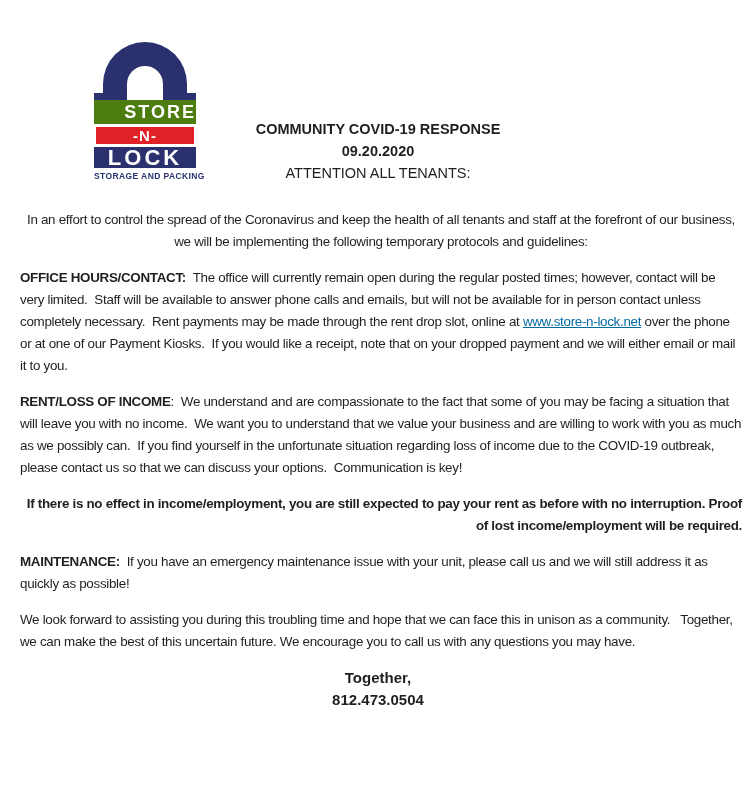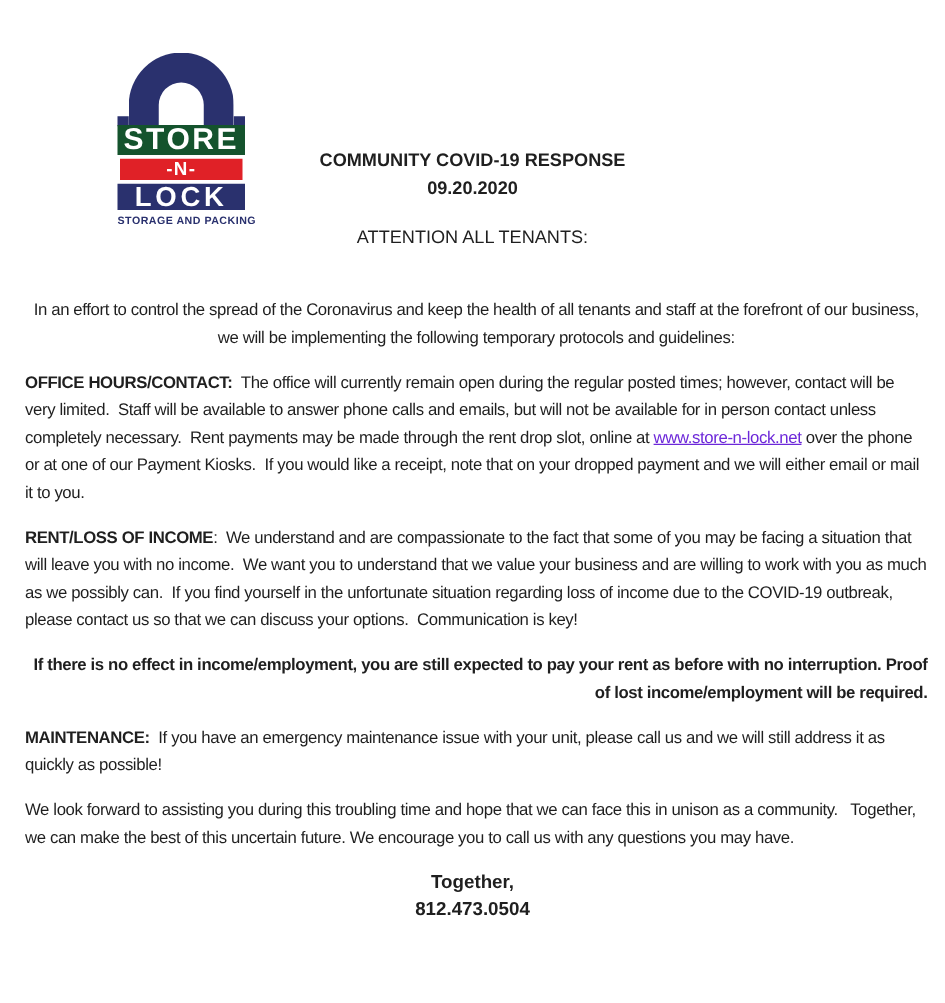--- a/index.html
+++ b/index.html
@@ -48,21 +48,21 @@
   .bar {
     position: absolute;
     left: 0;
     width: 102px;
     display: flex;
     align-items: center;
     justify-content: center;
     color: #ffffff;
     font-weight: bold;
   }
-  .bar-store { top: 58px; height: 24px; background: #14532d; font-size: 24px; letter-spacing: 2px; }
+  .bar-store { top: 58px; height: 24px; background: #4d7c0f; font-size: 18px; letter-spacing: 2px; justify-content: flex-end; }
   .bar-n     { top: 85px; height: 17px; background: #e02127; font-size: 15px; letter-spacing: 1px; left: 2px; width: 98px; }
   .bar-lock  { top: 105px; height: 21px; background: #2a316e; font-size: 22px; letter-spacing: 3px; }
   .tagline {
     position: absolute;
     top: 129px;
     left: 0;
     width: 102px;
     text-align: center;
     color: #2a316e;
     font-size: 8.5px;
@@ -75,41 +75,41 @@
   .header {
     padding-top: 118px;
     text-align: center;
     line-height: 22px;
   }
   .doc-title, .doc-date {
     font-size: 14.5px;
     font-weight: bold;
   }
   .salutation {
-    margin-top: 17px;
+    margin-top: 0;
     font-size: 14.5px;
     text-align: center;
     line-height: 22px;
   }
 
   
   .letter-body {
-    margin-top: 36px;
+    margin-top: 25px;
     padding: 0 14px 0 20px;
     font-size: 13.4px;
     letter-spacing: -0.3px;
     line-height: 22px;
   }
   .para {
     margin: 0 0 14px 0;
     white-space: pre-wrap;
   }
   .b { font-weight: bold; }
   .link {
-    color: #6d28d9;
+    color: #0369a1;
   }
 
   
   .signature {
     text-align: center;
     font-weight: bold;
     font-size: 15px;
     line-height: 22px;
     margin-top: 10px;
   }

